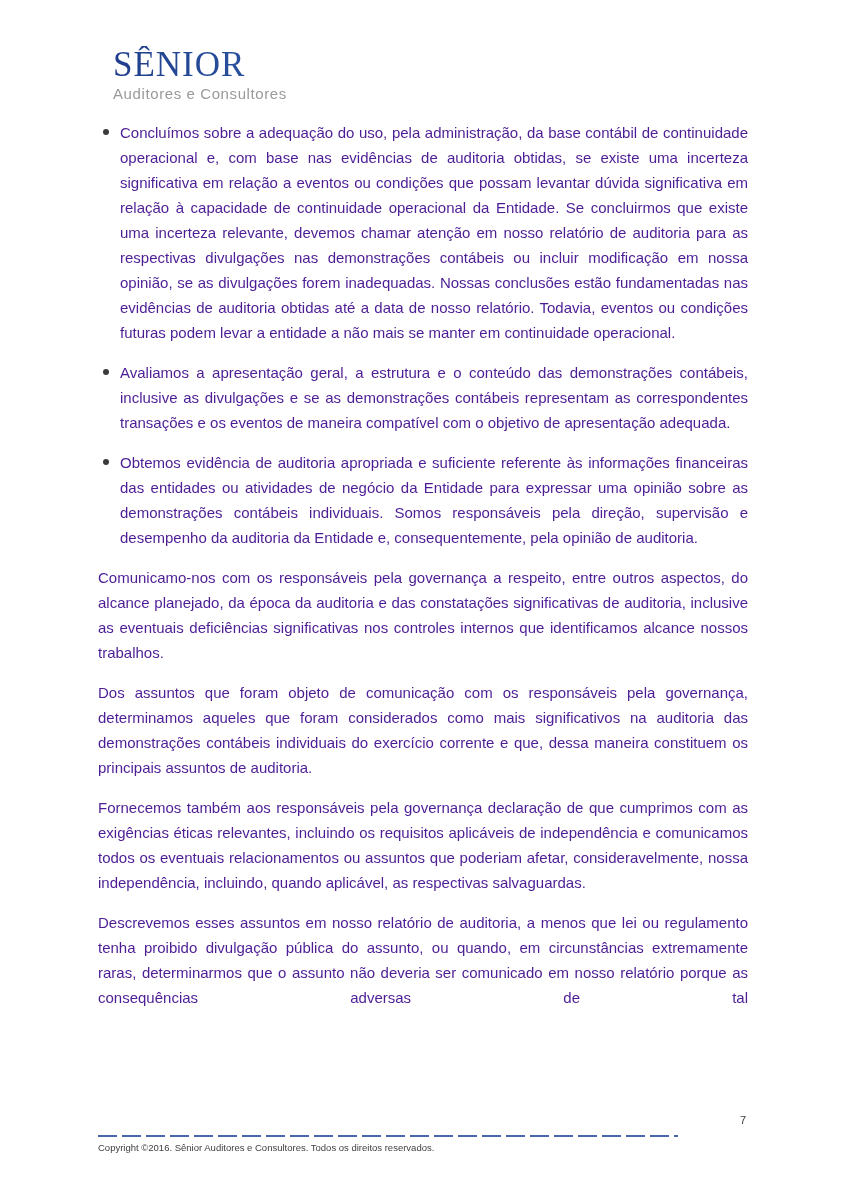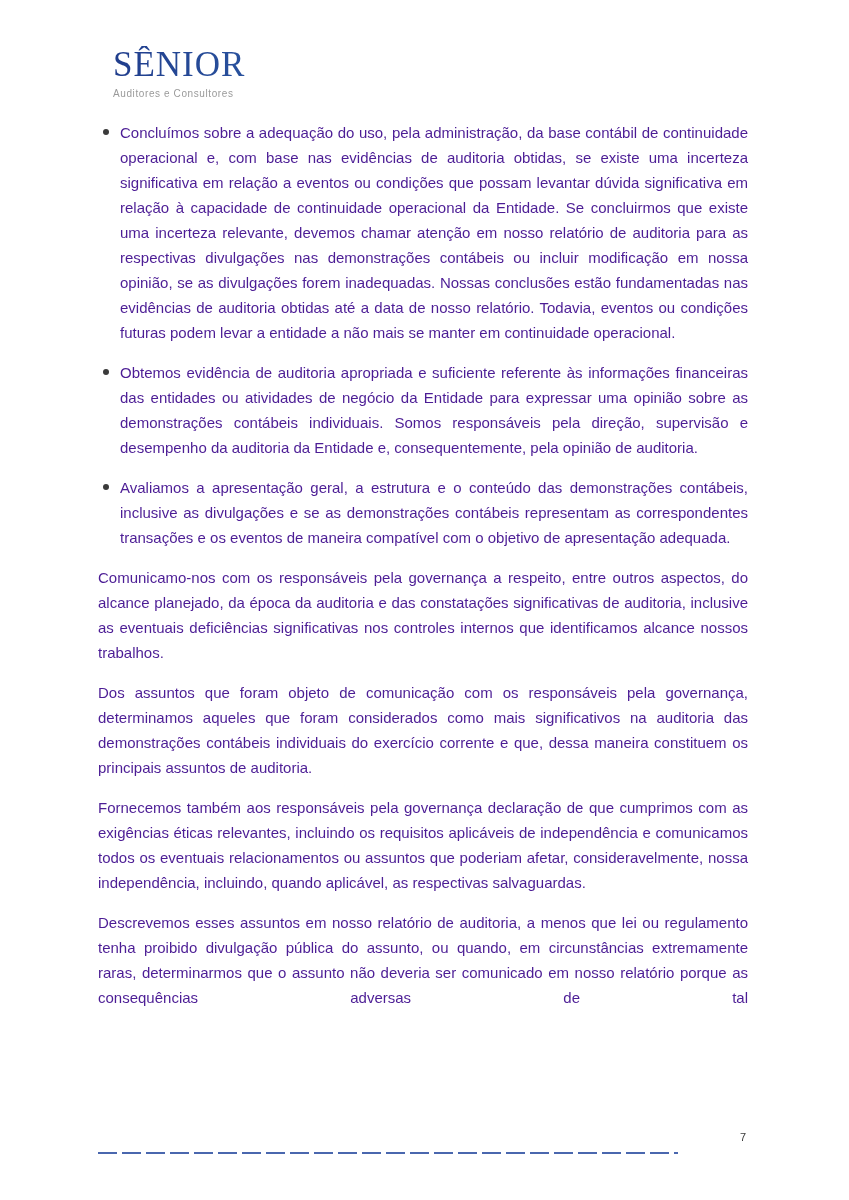--- a/index.html
+++ b/index.html
@@ -34,21 +34,21 @@
   @supports (-webkit-background-clip: text) or (background-clip: text) {
     .logo-title {
       background: linear-gradient(90deg, #203d8c 0%, #2d5ca6 28%, #6f9fd8 55%, #3d6cb4 78%, #2a52a0 100%);
       -webkit-background-clip: text;
       background-clip: text;
       color: transparent;
     }
   }
   .logo-subtitle {
     margin-top: 3px;
-    font-size: 10px;
+    font-size: 15px;
     letter-spacing: 0.6px;
     color: #9a9a9a;
     line-height: 14px;
   }
   
   .content {
     margin: 19px 101px 0 98px;
     color: #4c1d95;
     font-size: 15px;
     line-height: 25px;
@@ -123,35 +123,36 @@
   </header>
 
   <main class="content">
     <ul class="bullet-list">
       <li class="bullet-item">
         <span class="bullet-dot"></span>
         <p class="bullet-text">Concluímos sobre a adequação do uso, pela administração, da base contábil de continuidade operacional e, com base nas evidências de auditoria obtidas, se existe uma incerteza significativa em relação a eventos ou condições que possam levantar dúvida significativa em relação à capacidade de continuidade operacional da Entidade. Se concluirmos que existe uma incerteza relevante, devemos chamar atenção em nosso relatório de auditoria para as respectivas divulgações nas demonstrações contábeis ou incluir modificação em nossa opinião, se as divulgações forem inadequadas. Nossas conclusões estão fundamentadas nas evidências de auditoria obtidas até a data de nosso relatório. Todavia, eventos ou condições futuras podem levar a entidade a não mais se manter em continuidade operacional.</p>
       </li>
       <li class="bullet-item">
         <span class="bullet-dot"></span>
-        <p class="bullet-text">Obtemos evidência de auditoria apropriada e suficiente referente às informações financeiras das entidades ou atividades de negócio da Entidade para expressar uma opinião sobre as demonstrações contábeis individuais. Somos responsáveis pela direção, supervisão e desempenho da auditoria da Entidade e, consequentemente, pela opinião de auditoria.</p>
+        <p class="bullet-text">Avaliamos a apresentação geral, a estrutura e o conteúdo das demonstrações contábeis, inclusive as divulgações e se as demonstrações contábeis representam as correspondentes transações e os eventos de maneira compatível com o objetivo de apresentação adequada.</p>
       </li>
       <li class="bullet-item">
         <span class="bullet-dot"></span>
-        <p class="bullet-text">Avaliamos a apresentação geral, a estrutura e o conteúdo das demonstrações contábeis, inclusive as divulgações e se as demonstrações contábeis representam as correspondentes transações e os eventos de maneira compatível com o objetivo de apresentação adequada.</p>
+        <p class="bullet-text">Obtemos evidência de auditoria apropriada e suficiente referente às informações financeiras das entidades ou atividades de negócio da Entidade para expressar uma opinião sobre as demonstrações contábeis individuais. Somos responsáveis pela direção, supervisão e desempenho da auditoria da Entidade e, consequentemente, pela opinião de auditoria.</p>
       </li>
     </ul>
 
     <p class="para">Comunicamo-nos com os responsáveis pela governança a respeito, entre outros aspectos, do alcance planejado, da época da auditoria e das constatações significativas de auditoria, inclusive as eventuais deficiências significativas nos controles internos que identificamos alcance nossos trabalhos.</p>
 
     <p class="para">Dos assuntos que foram objeto de comunicação com os responsáveis pela governança, determinamos aqueles que foram considerados como mais significativos na auditoria das demonstrações contábeis individuais do exercício corrente e que, dessa maneira constituem os principais assuntos de auditoria.</p>
 
     <p class="para">Fornecemos também aos responsáveis pela governança declaração de que cumprimos com as exigências éticas relevantes, incluindo os requisitos aplicáveis de independência e comunicamos todos os eventuais relacionamentos ou assuntos que poderiam afetar, consideravelmente, nossa independência, incluindo, quando aplicável, as respectivas salvaguardas.</p>
 
     <p class="para">Descrevemos esses assuntos em nosso relatório de auditoria, a menos que lei ou regulamento tenha proibido divulgação pública do assunto, ou quando, em circunstâncias extremamente raras, determinarmos que o assunto não deveria ser comunicado em nosso relatório porque as consequências adversas de tal</p>
   </main>
 
   <footer class="footer">
     <div class="page-number">7</div>
     <div class="footer-rule"></div>
+    <div class="copyright">Copyright ©2016. Sênior Auditores e Consultores. Todos os direitos reservados.</div>
   </footer>
 
 </div>
 
 </body></html>

